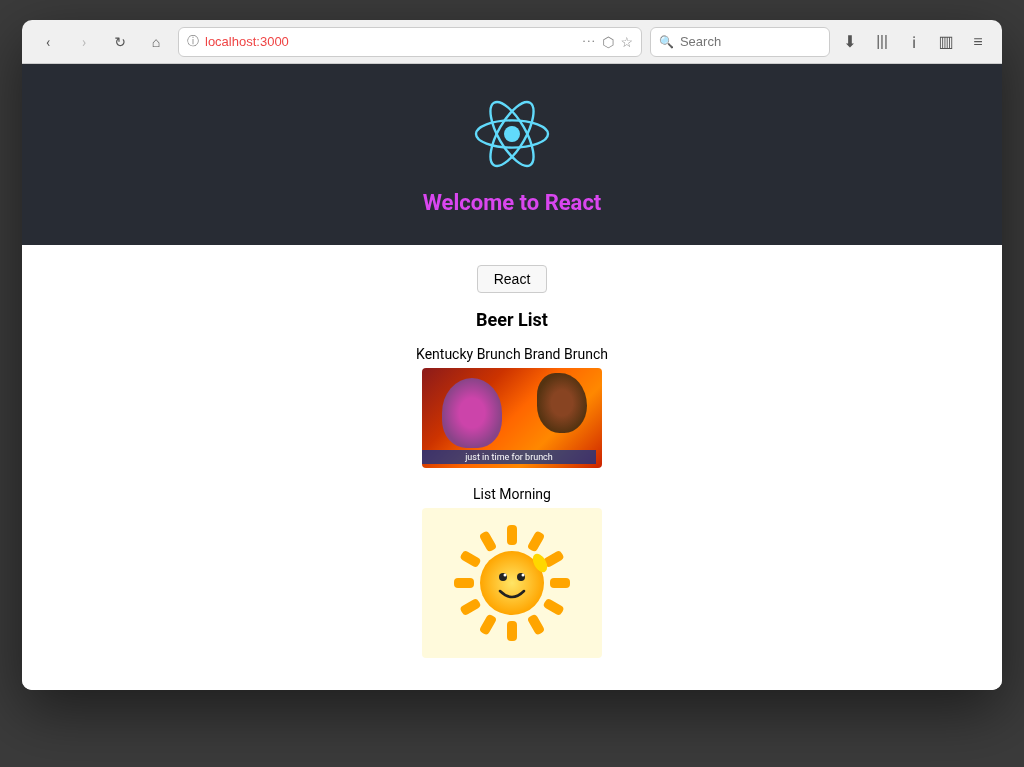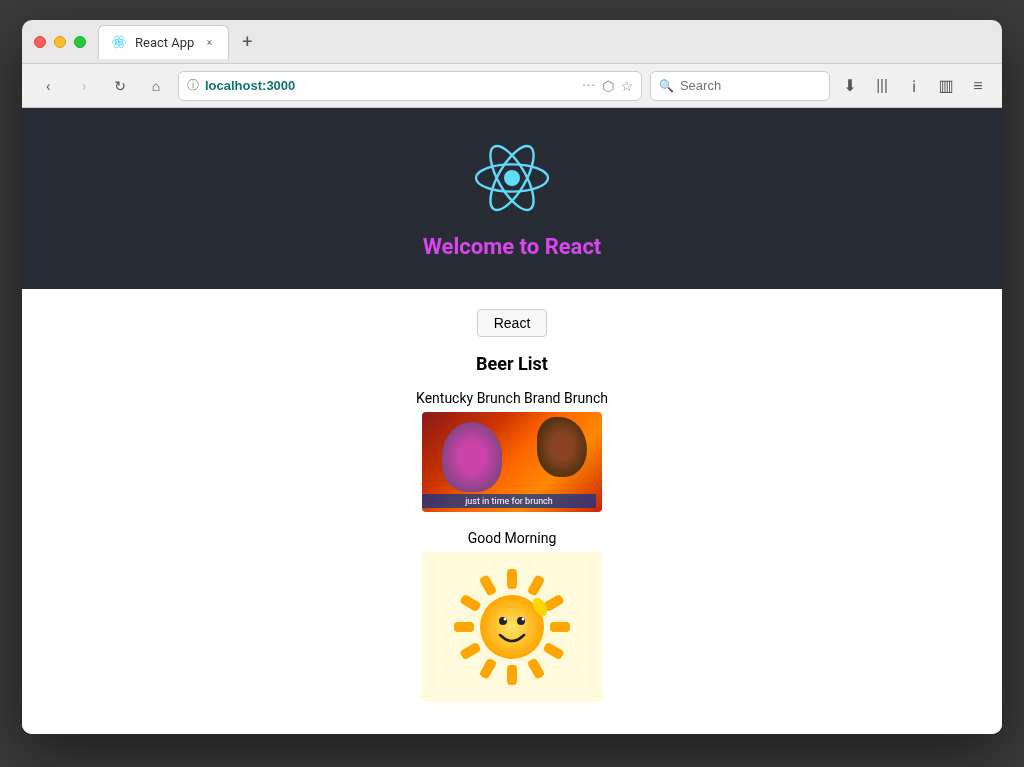--- a/index.html
+++ b/index.html
@@ -136,23 +136,22 @@
     .address-bar-icon {
       color: #888;
       font-size: 12px;
     }
 
     .address-bar {
       flex: 1;
       border: none;
       outline: none;
       font-size: 13px;
-      color: #0f766e;
+      color: #ef4444;
       background: transparent;
-      font-weight: bold;
     }
 
     .address-dots {
       color: #888;
       font-size: 14px;
       letter-spacing: 1px;
       cursor: pointer;
     }
 
     .address-icons {
@@ -345,41 +344,20 @@
       display: flex;
       align-items: center;
       justify-content: center;
     }
   </style>
 </head>
 <body>
 
 <div class="window">
 
-  <div class="titlebar">
-    <div class="traffic-lights">
-      <div class="traffic-light close"></div>
-      <div class="traffic-light minimize"></div>
-      <div class="traffic-light maximize"></div>
-    </div>
-    <div class="tab-bar">
-      <div class="tab">
-
-        <svg class="tab-favicon" viewBox="0 0 24 24" fill="none">
-          <circle cx="12" cy="12" r="2.5" fill="#61DAFB"></circle>
-          <ellipse cx="12" cy="12" rx="10" ry="4" stroke="#61DAFB" stroke-width="1.2" fill="none"></ellipse>
-          <ellipse cx="12" cy="12" rx="10" ry="4" stroke="#61DAFB" stroke-width="1.2" fill="none" transform="rotate(60 12 12)"></ellipse>
-          <ellipse cx="12" cy="12" rx="10" ry="4" stroke="#61DAFB" stroke-width="1.2" fill="none" transform="rotate(120 12 12)"></ellipse>
-        </svg>
-        <span>React App</span>
-        <div class="tab-close">×</div>
-      </div>
-      <div class="tab-new">+</div>
-    </div>
-  </div>
 
   <div class="navbar">
     <div class="nav-btn">‹</div>
     <div class="nav-btn disabled">›</div>
     <div class="nav-btn">↻</div>
     <div class="nav-btn">⌂</div>
 
     <div class="address-bar-container">
       <span class="address-bar-icon">ⓘ</span>
       <input class="address-bar" type="text" value="localhost:3000" style="">
@@ -424,21 +402,21 @@
       <div class="beer-item">
         <span class="beer-name">Kentucky Brunch Brand Brunch</span>
         <div class="beer-image-placeholder">
           <div class="beer-img-1">
             <div class="beer-caption">just in time for brunch</div>
           </div>
         </div>
       </div>
 
       <div class="beer-item">
-        <span class="beer-name beer-name-2">Good Morning</span>
+        <span class="beer-name beer-name-2">List Morning</span>
         <div class="beer-img-2">
           <div class="sun-container">
 
             <svg width="120" height="120" viewBox="0 0 120 120" style="position:absolute;top:0;left:0;z-index:1;">
 
               <g transform="translate(60,60)">
                 <rect x="-5" y="-58" width="10" height="20" rx="4" fill="#FFA500" transform="rotate(0)"></rect>
                 <rect x="-5" y="-58" width="10" height="20" rx="4" fill="#FFA500" transform="rotate(30)"></rect>
                 <rect x="-5" y="-58" width="10" height="20" rx="4" fill="#FFA500" transform="rotate(60)"></rect>
                 <rect x="-5" y="-58" width="10" height="20" rx="4" fill="#FFA500" transform="rotate(90)"></rect>

